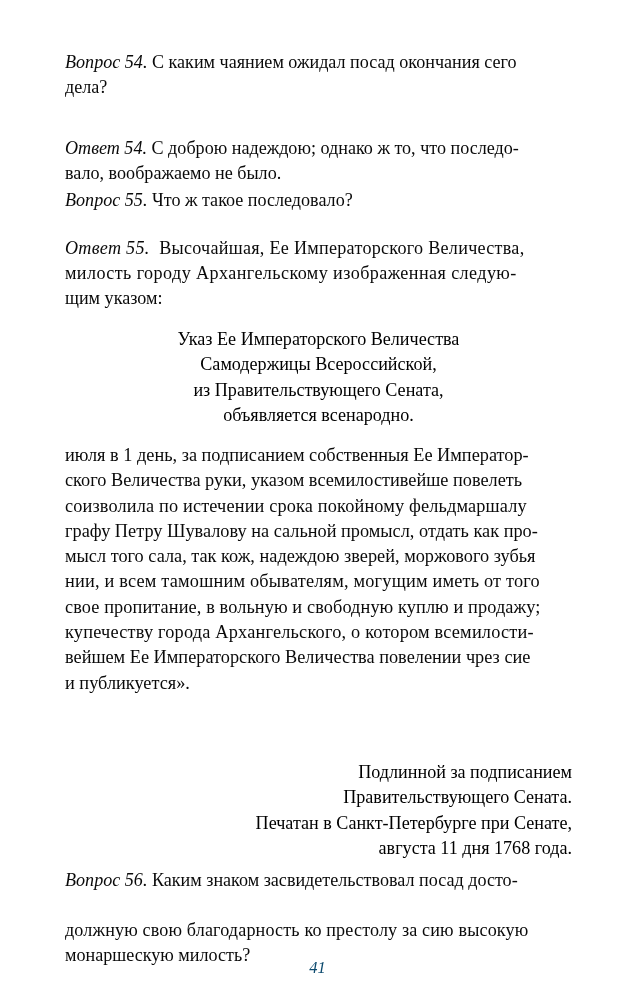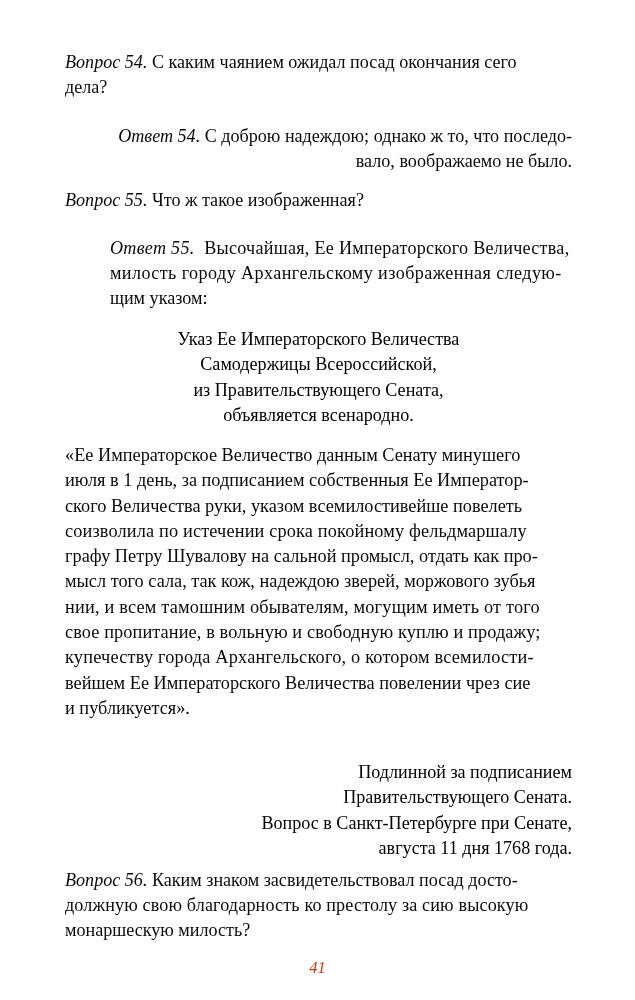--- a/index.html
+++ b/index.html
@@ -63,77 +63,76 @@
   }
   .signature .line { display: block; }
 
   .folio {
     position: absolute;
     left: 0;
     width: 635px;
     text-align: center;
     font-style: italic;
     font-size: 16.5px;
-    color: #c2410c;
+    color: #0c4a6e;
   }
 </style>
 </head>
 <body>
 
 <div class="page">
 
   <div class="col para" style="top:50px;">
     <span class="line"><span class="lbl">Вопрос 54.</span> <span>С каким чаянием ожидал посад окончания сего</span></span>
     <span class="line">дела?</span>
   </div>
 
-  <div class="col para" style="top:124px;text-align:right;">
+  <div class="col para" style="top:136px;">
     <span class="line"><span class="lbl">Ответ 54.</span> <span>С доброю надеждою; однако ж то, что последо-</span></span>
     <span class="line">вало, воображаемо не было.</span>
   </div>
 
   <div class="col para" style="top:188px;">
-    <span class="line"><span class="lbl">Вопрос 55.</span> <span>Что ж такое изображенная?</span></span>
+    <span class="line"><span class="lbl">Вопрос 55.</span> <span>Что ж такое последовало?</span></span>
   </div>
 
-  <div class="col para" style="top:236px;margin-left:45px;">
+  <div class="col para" style="top:236px;">
     <span class="line" style="letter-spacing:0.28px;"><span class="lbl">Ответ 55.</span>&nbsp; <span>Высочайшая, Ее Императорского Величества,</span></span>
     <span class="line" style="letter-spacing:0.42px;">милость городу Архангельскому изображенная следую-</span>
     <span class="line">щим указом:</span>
   </div>
 
   <div class="col centered" style="top:327px;">
     <span class="line">Указ Ее Императорского Величества</span>
     <span class="line">Самодержицы Всероссийской,</span>
     <span class="line">из Правительствующего Сената,</span>
     <span class="line">объявляется всенародно.</span>
   </div>
 
   <div class="col para" style="top:443px; font-size:18.3px; line-height:25.3px;">
-    <span class="line">«Ее Императорское Величество данным Сенату минушего</span>
     <span class="line">июля в 1 день, за подписанием собственныя Ее Император-</span>
     <span class="line">ского Величества руки, указом всемилостивейше повелеть</span>
     <span class="line" style="letter-spacing:0.15px;">соизволила по истечении срока покойному фельдмаршалу</span>
     <span class="line">графу Петру Шувалову на сальной промысл, отдать как про-</span>
     <span class="line">мысл того сала, так кож, надеждою зверей, моржового зубья</span>
     <span class="line" style="letter-spacing:0.2px;">нии, и всем тамошним обывателям, могущим иметь от того</span>
     <span class="line" style="letter-spacing:0.1px;">свое пропитание, в вольную и свободную куплю и продажу;</span>
     <span class="line" style="letter-spacing:0.2px;">купечеству города Архангельского, о котором всемилости-</span>
     <span class="line">вейшем Ее Императорского Величества повелении чрез сие</span>
     <span class="line">и публикуется».</span>
   </div>
 
   <div class="col signature" style="top:760px;">
     <span class="line">Подлинной за подписанием</span>
     <span class="line">Правительствующего Сената.</span>
-    <span class="line">Вопрос в Санкт-Петербурге при Сенате,</span>
+    <span class="line">Печатан в Санкт-Петербурге при Сенате,</span>
     <span class="line">августа 11 дня 1768 года.</span>
   </div>
 
   <div class="col para" style="top:868px;">
     <span class="line"><span class="lbl">Вопрос 56.</span> <span>Каким знаком засвидетельствовал посад досто-</span></span>
-    <span class="line" style="letter-spacing:0.15px;">должную свою благодарность ко престолу за сию высокую</span>
+    <span class="line" style="letter-spacing:0.15px;margin-top:25px;">должную свою благодарность ко престолу за сию высокую</span>
     <span class="line">монаршескую милость?</span>
   </div>
 
   <div class="folio" style="top:958px;">41</div>
 
 </div>
 
 </body></html>

